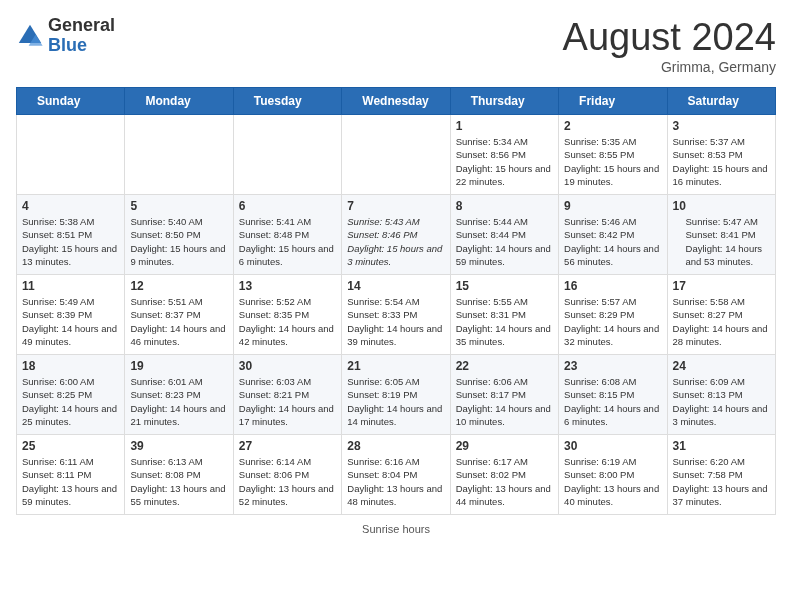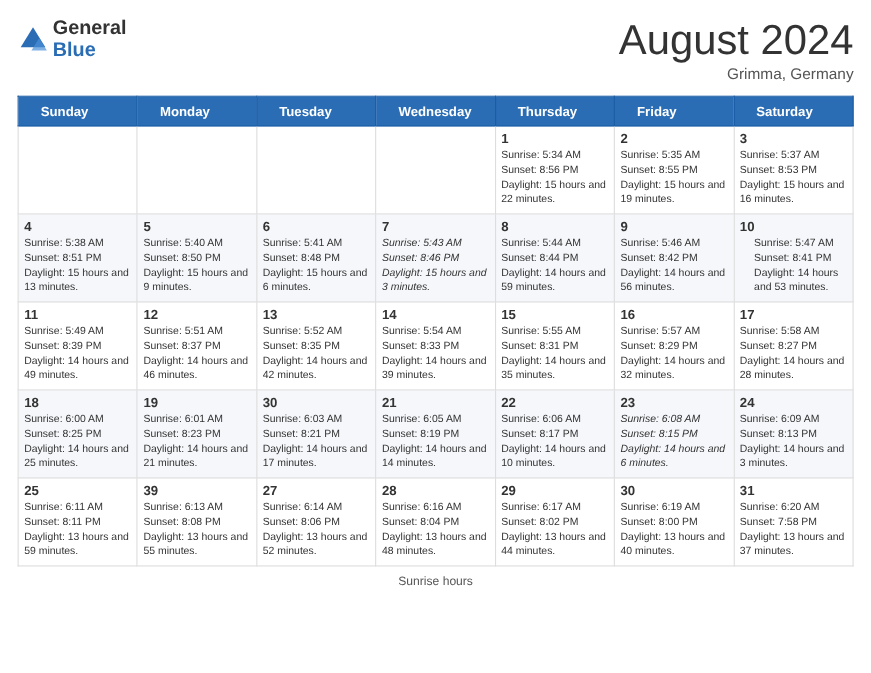--- a/index.html
+++ b/index.html
@@ -267,21 +267,21 @@
 Daylight: 14 hours and 14 minutes.</div>
         </td>
         <td>
           <span class="day-num">22</span>
           <div class="day-info" style="white-space: pre-line;">Sunrise: 6:06 AM
 Sunset: 8:17 PM
 Daylight: 14 hours and 10 minutes.</div>
         </td>
         <td>
           <span class="day-num">23</span>
-          <div class="day-info" style="white-space: pre-line; font-style: italic;">Sunrise: 6:08 AM
+          <div class="day-info" style="white-space: pre-line;">Sunrise: 6:08 AM
 Sunset: 8:15 PM
 Daylight: 14 hours and 6 minutes.</div>
         </td>
         <td>
           <span class="day-num">24</span>
           <div class="day-info" style="white-space: pre-line;">Sunrise: 6:09 AM
 Sunset: 8:13 PM
 Daylight: 14 hours and 3 minutes.</div>
         </td>
       </tr>

